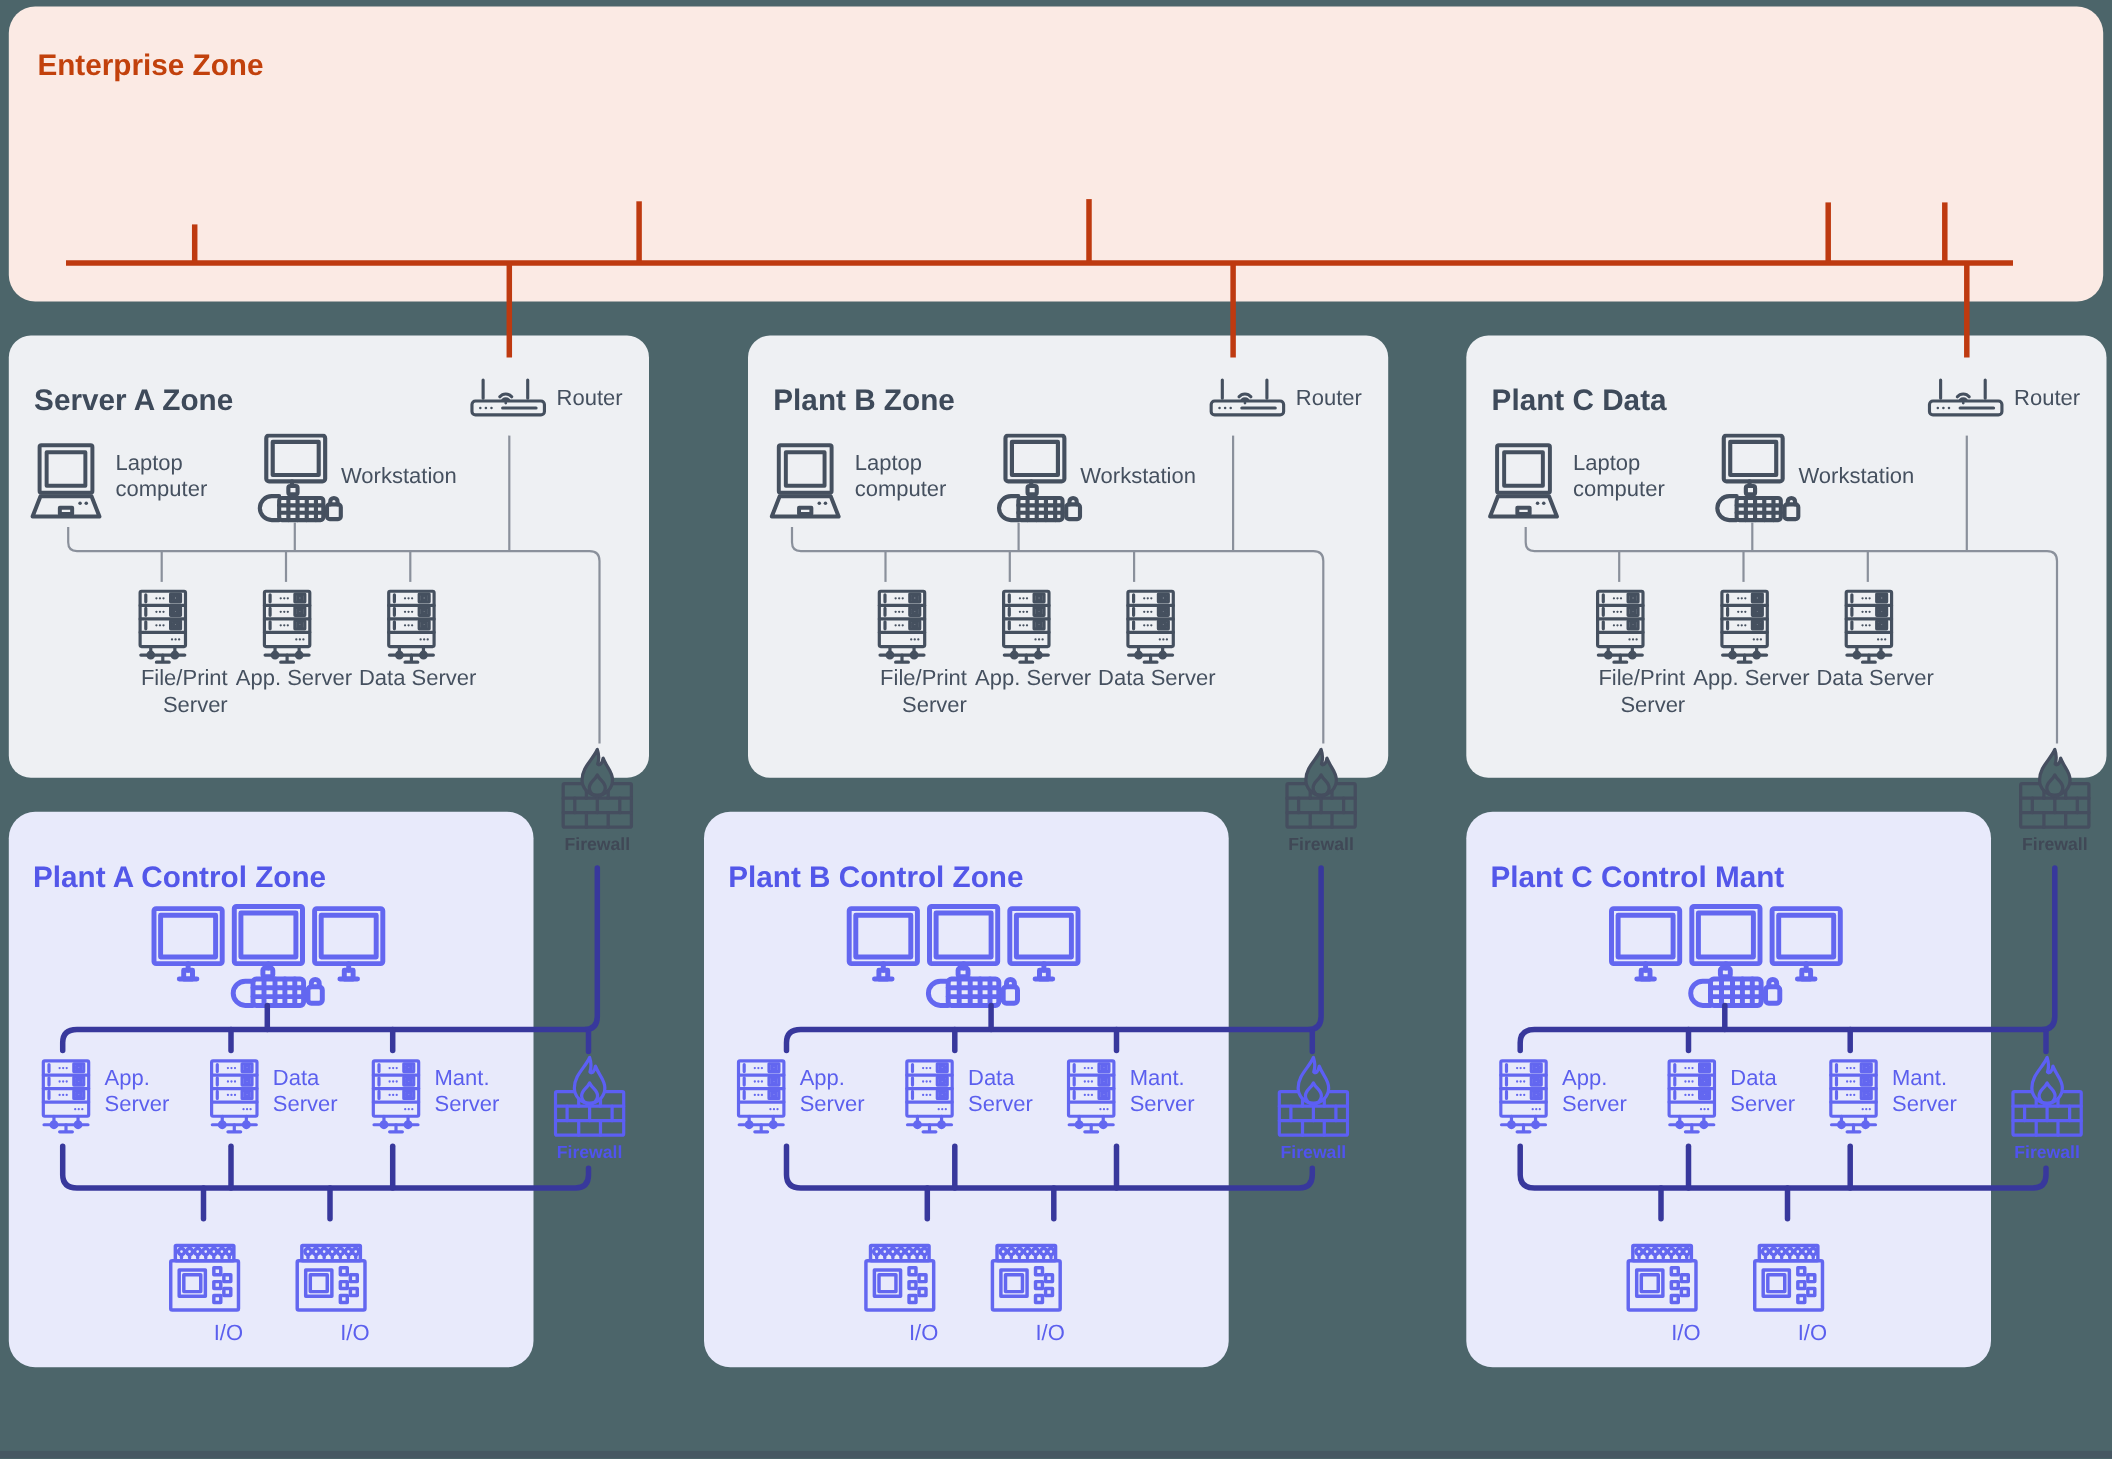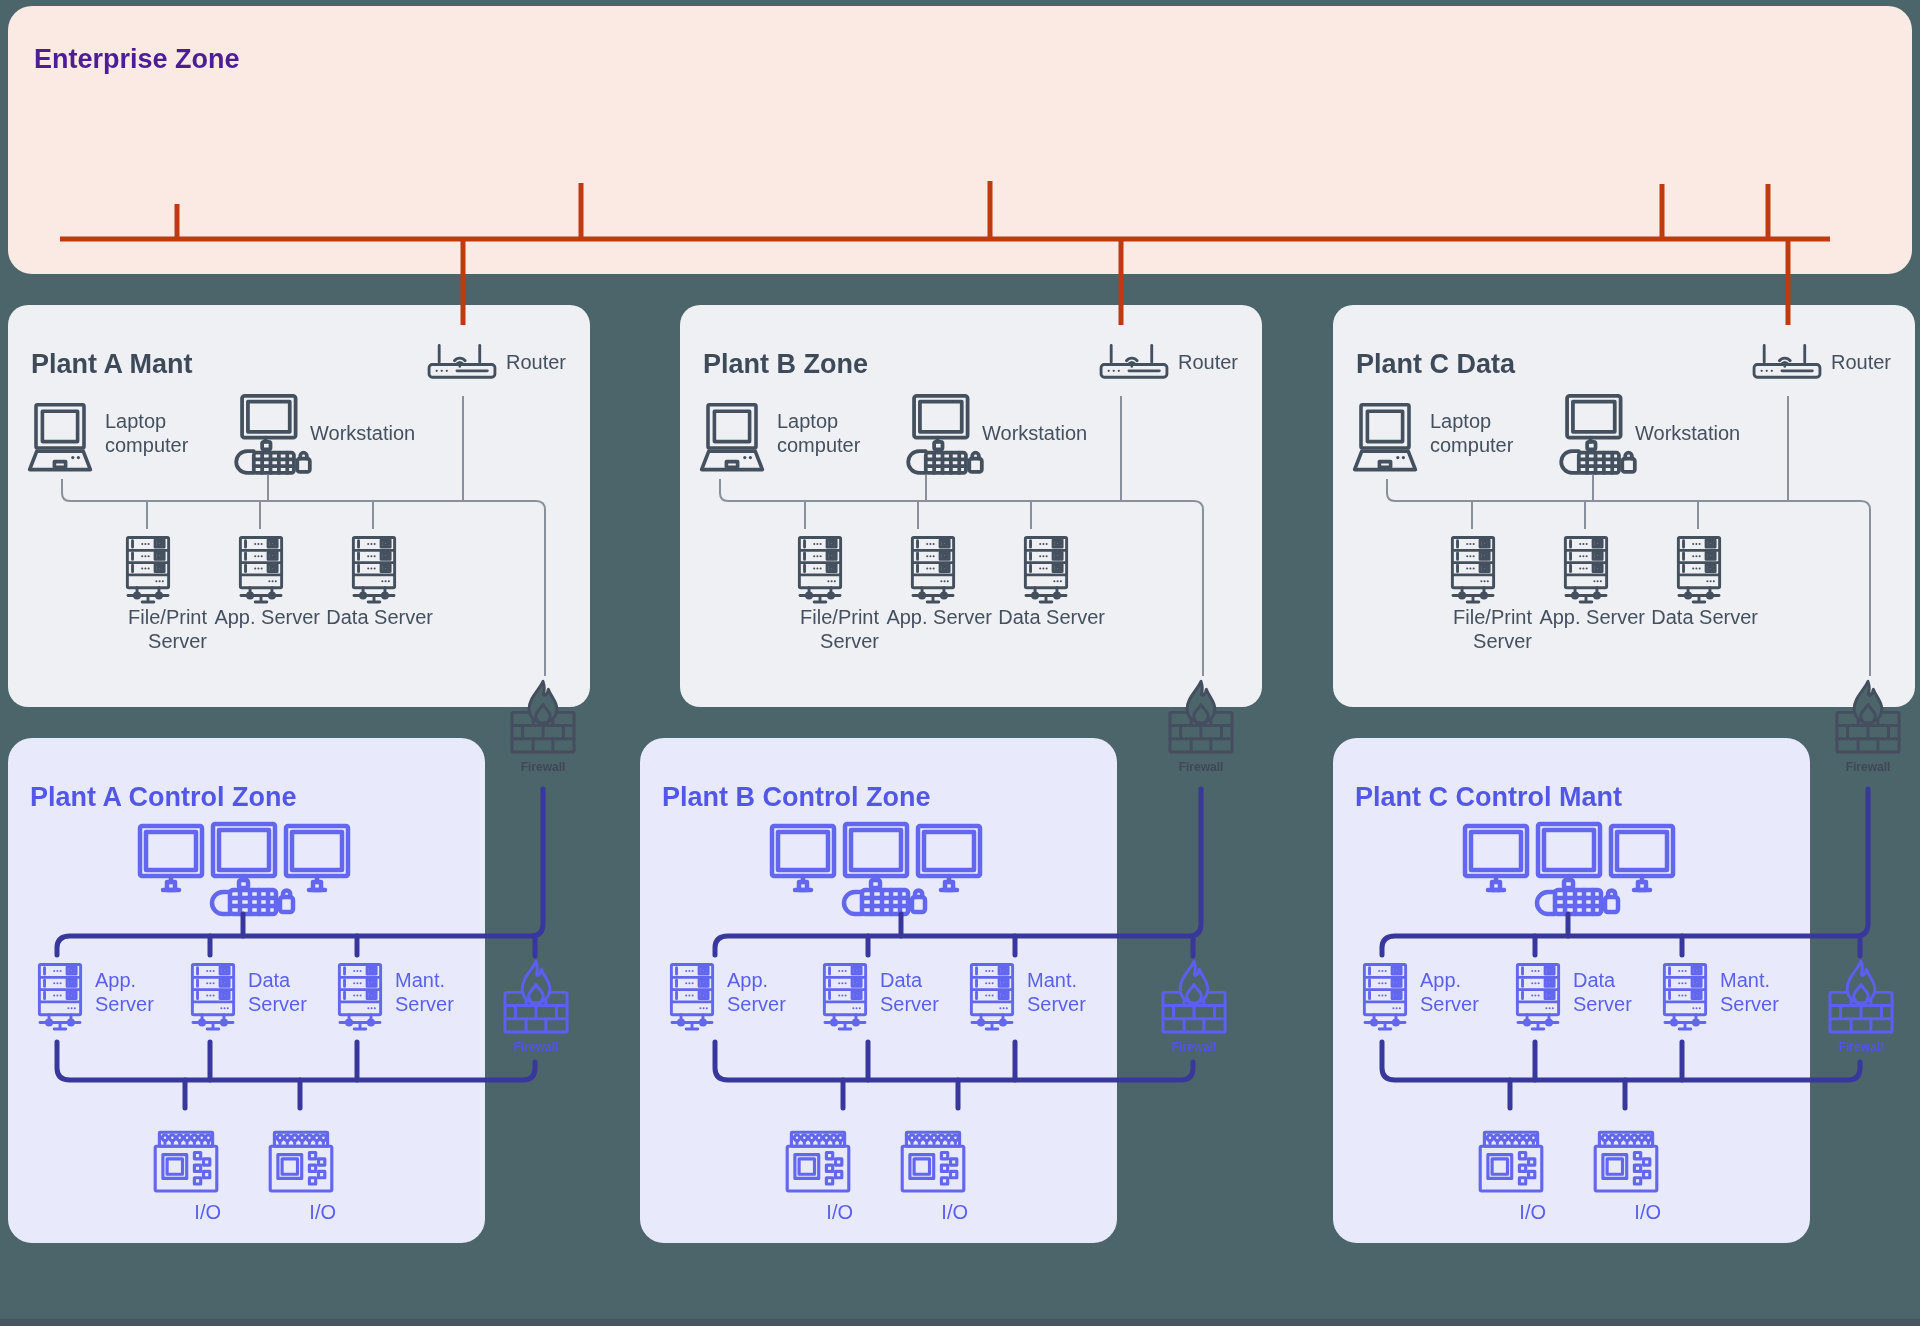--- a/index.html
+++ b/index.html
@@ -3,27 +3,27 @@
 <meta charset="utf-8">
 <style>
   html,body{margin:0;padding:0;background:#4C656A;}
   .stage{position:relative;width:1920px;height:1326px;overflow:hidden;
          font-family:"Liberation Sans", sans-serif;background:#4C656A;}
   .card{position:absolute;z-index:1;}
   .ent-card{left:8px;top:6px;width:1904px;height:268px;border-radius:24px;background:#FBEAE4;}
   .pz-card{top:305px;width:582px;height:402px;border-radius:20px;background:#EEF0F3;}
   .cz-card{top:738px;width:477px;height:505px;border-radius:24px;background:#E8EAFB;}
   .zone-title{position:absolute;font-size:27px;font-weight:700;white-space:nowrap;}
-  .ent-title{left:26px;top:20px;color:#4c1d95;}
+  .ent-title{left:26px;top:20px;color:#c2410c;}
   .pz-title{left:23px;top:22px;color:#3E4A5A;}
   .cz-title{left:22px;top:22px;color:#5357E9;}
   .lbl{position:absolute;font-size:20px;line-height:24px;}
   .c-ent{color:#C63B10}.c-slate{color:#45505F}.c-blue{color:#5B5FEE}
   .center{text-align:right}
-  .fw-lbl{position:absolute;z-index:3;font-size:12px;font-weight:700;text-align:center;width:90px;}
+  .fw-lbl{position:absolute;z-index:3;font-size:16px;font-weight:700;text-align:center;width:90px;}
   .fw-gray{color:#404856}.fw-blue{color:#5053EF}
   .icon{position:absolute;display:block;}
   .icon use{stroke:currentColor;}
   .lines{position:absolute;left:0;top:0;z-index:2;pointer-events:none;}
   .fw-ic{z-index:3;}
   .legend{position:absolute;left:0;top:1288px;width:1920px;height:38px;}
   .leg-swatch{position:absolute;height:7px;width:128px;border-radius:4px;top:18px;}
   .leg-text{position:absolute;top:8px;font-size:21px;color:#3E4656;white-space:nowrap;}
   .edge-strip{position:absolute;left:0;top:1319px;width:1920px;height:7px;background:#414C5B;opacity:.55;}
   svg .ink{fill:none;stroke:currentColor;stroke-width:4.5;stroke-linecap:round;stroke-linejoin:round;}
@@ -210,21 +210,21 @@
   <svg class="icon c-ent" style="left:1631px;top:98px" width="62" height="84">
       <use href="#i-server"></use>
     </svg>
 
   <div class="lbl c-ent center" style="left:1678px;top:70px;width:180px">Server</div>
   <svg class="icon c-ent" style="left:1737px;top:98px" width="62" height="84">
       <use href="#i-server"></use>
     </svg>
 
   <section class="card pz-card" style="left:8px">
-    <h2 class="zone-title pz-title">Plant A Mant</h2>
+    <h2 class="zone-title pz-title">Server A Zone</h2>
     <svg class="icon c-slate" style="left:416px;top:26px" width="76" height="62">
         <use href="#i-router"></use>
       </svg>
     <div class="lbl c-slate" style="left:498px;top:45px">Router</div>
     <svg class="icon c-slate" style="left:12px;top:95px" width="80" height="80">
         <use href="#i-laptop"></use>
       </svg>
     <div class="lbl c-slate" style="left:97px;top:104px;width:110px">Laptop computer</div>
     <svg class="icon c-slate" style="left:214px;top:89px" width="92" height="84">
         <use href="#i-workstation"></use>

